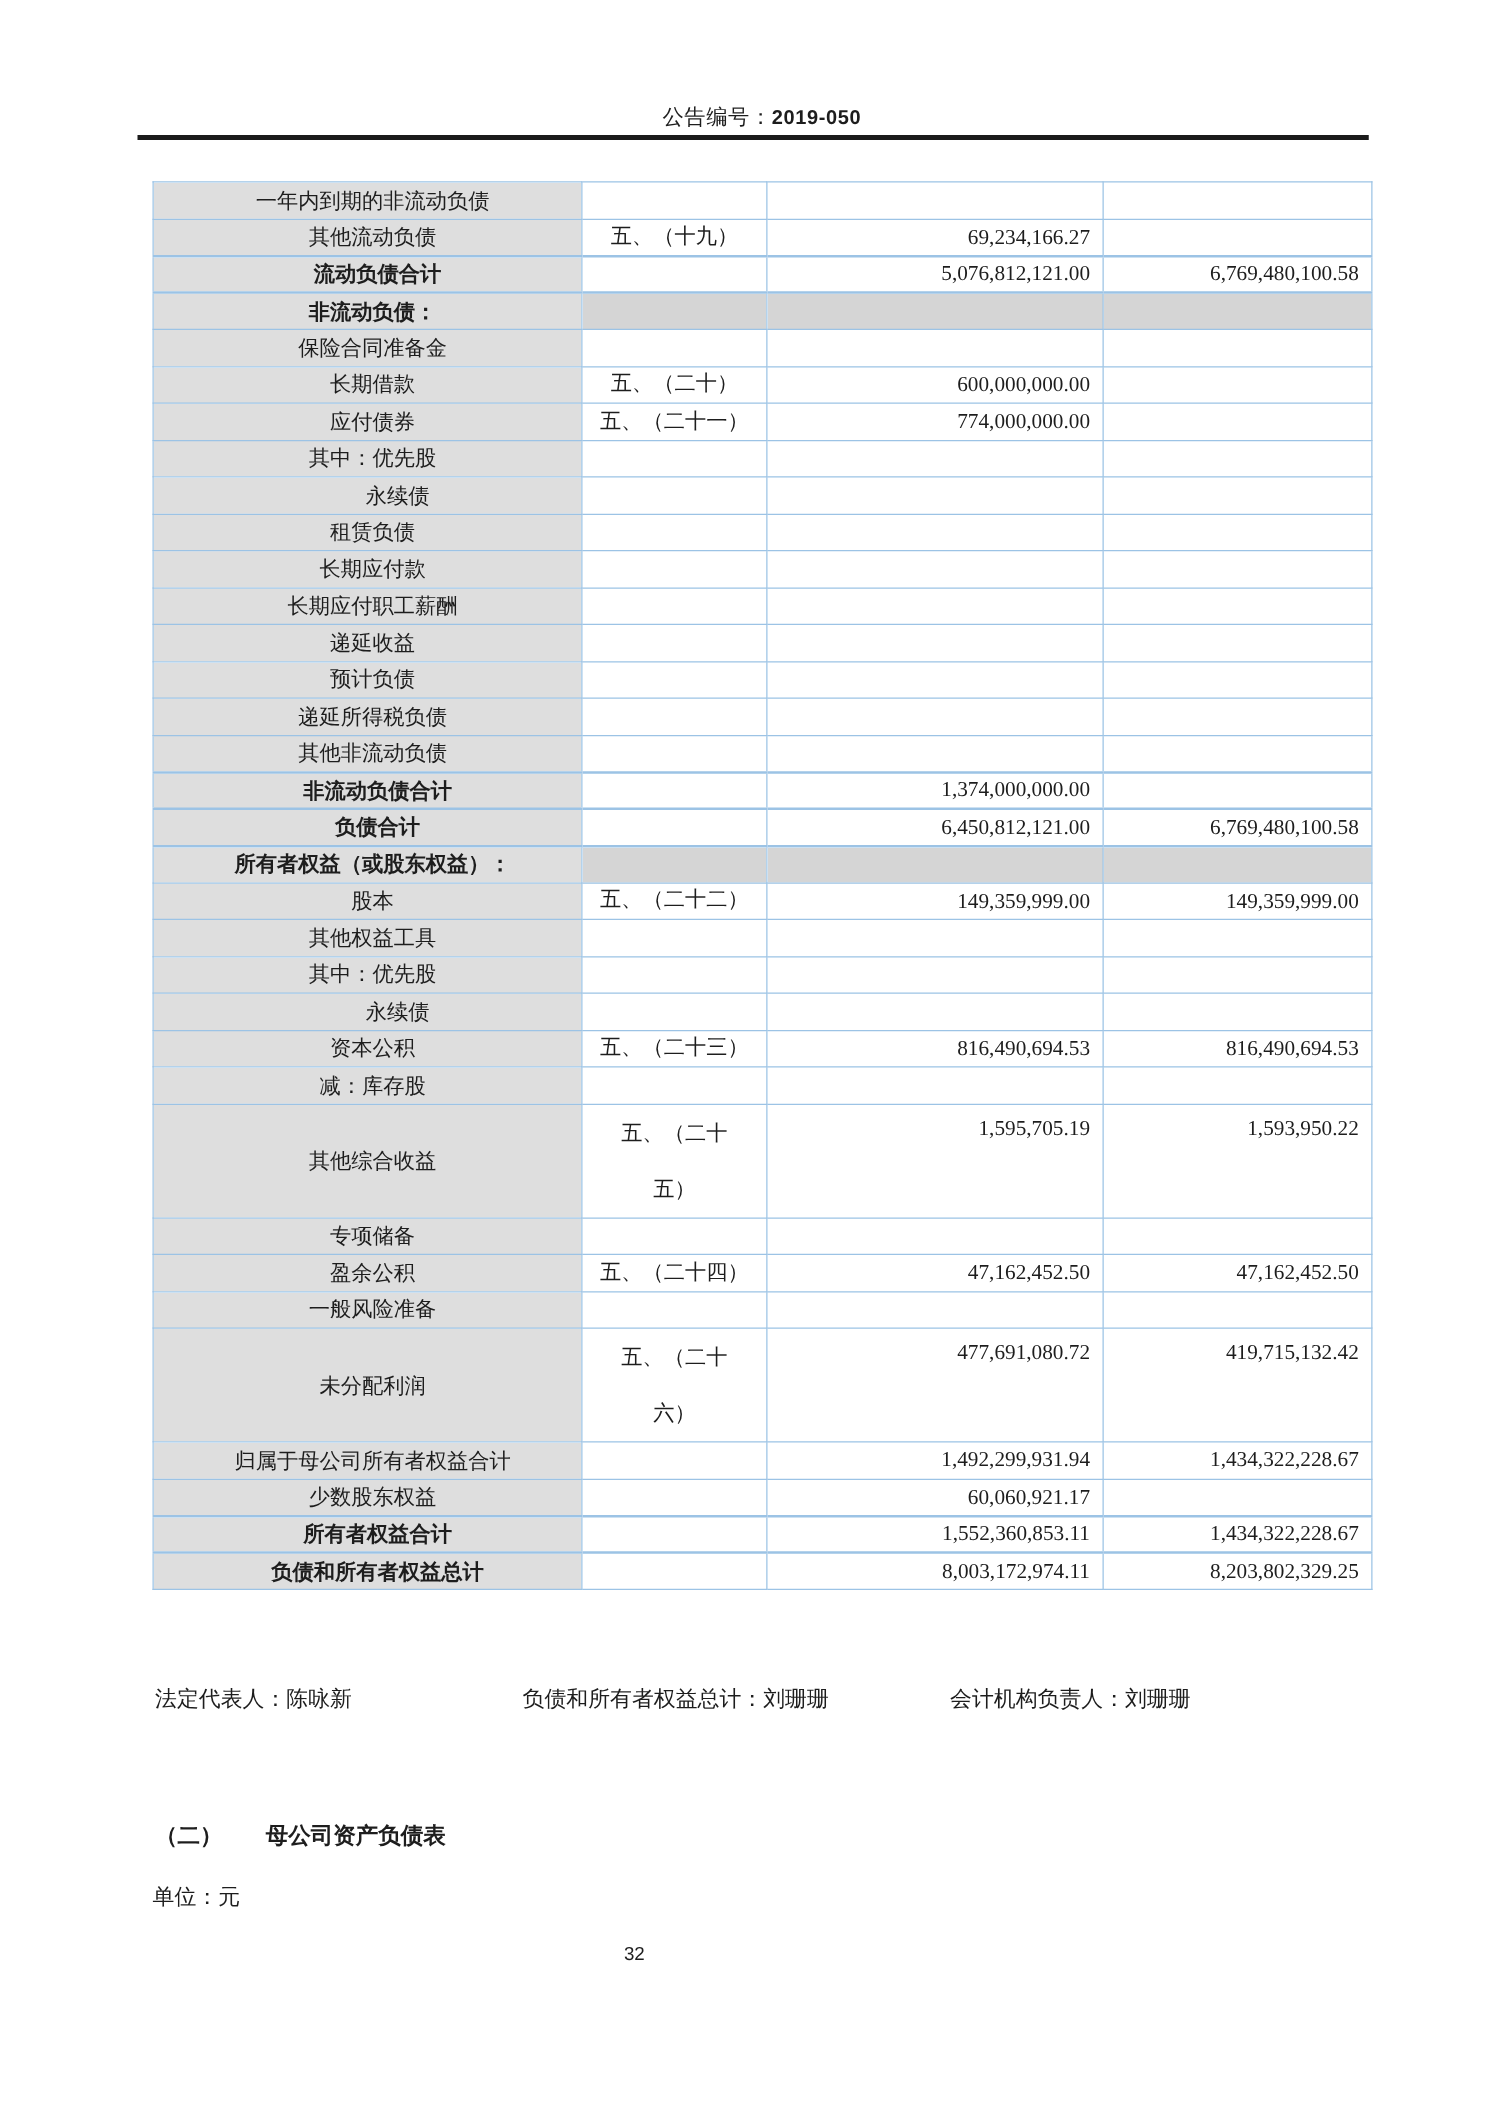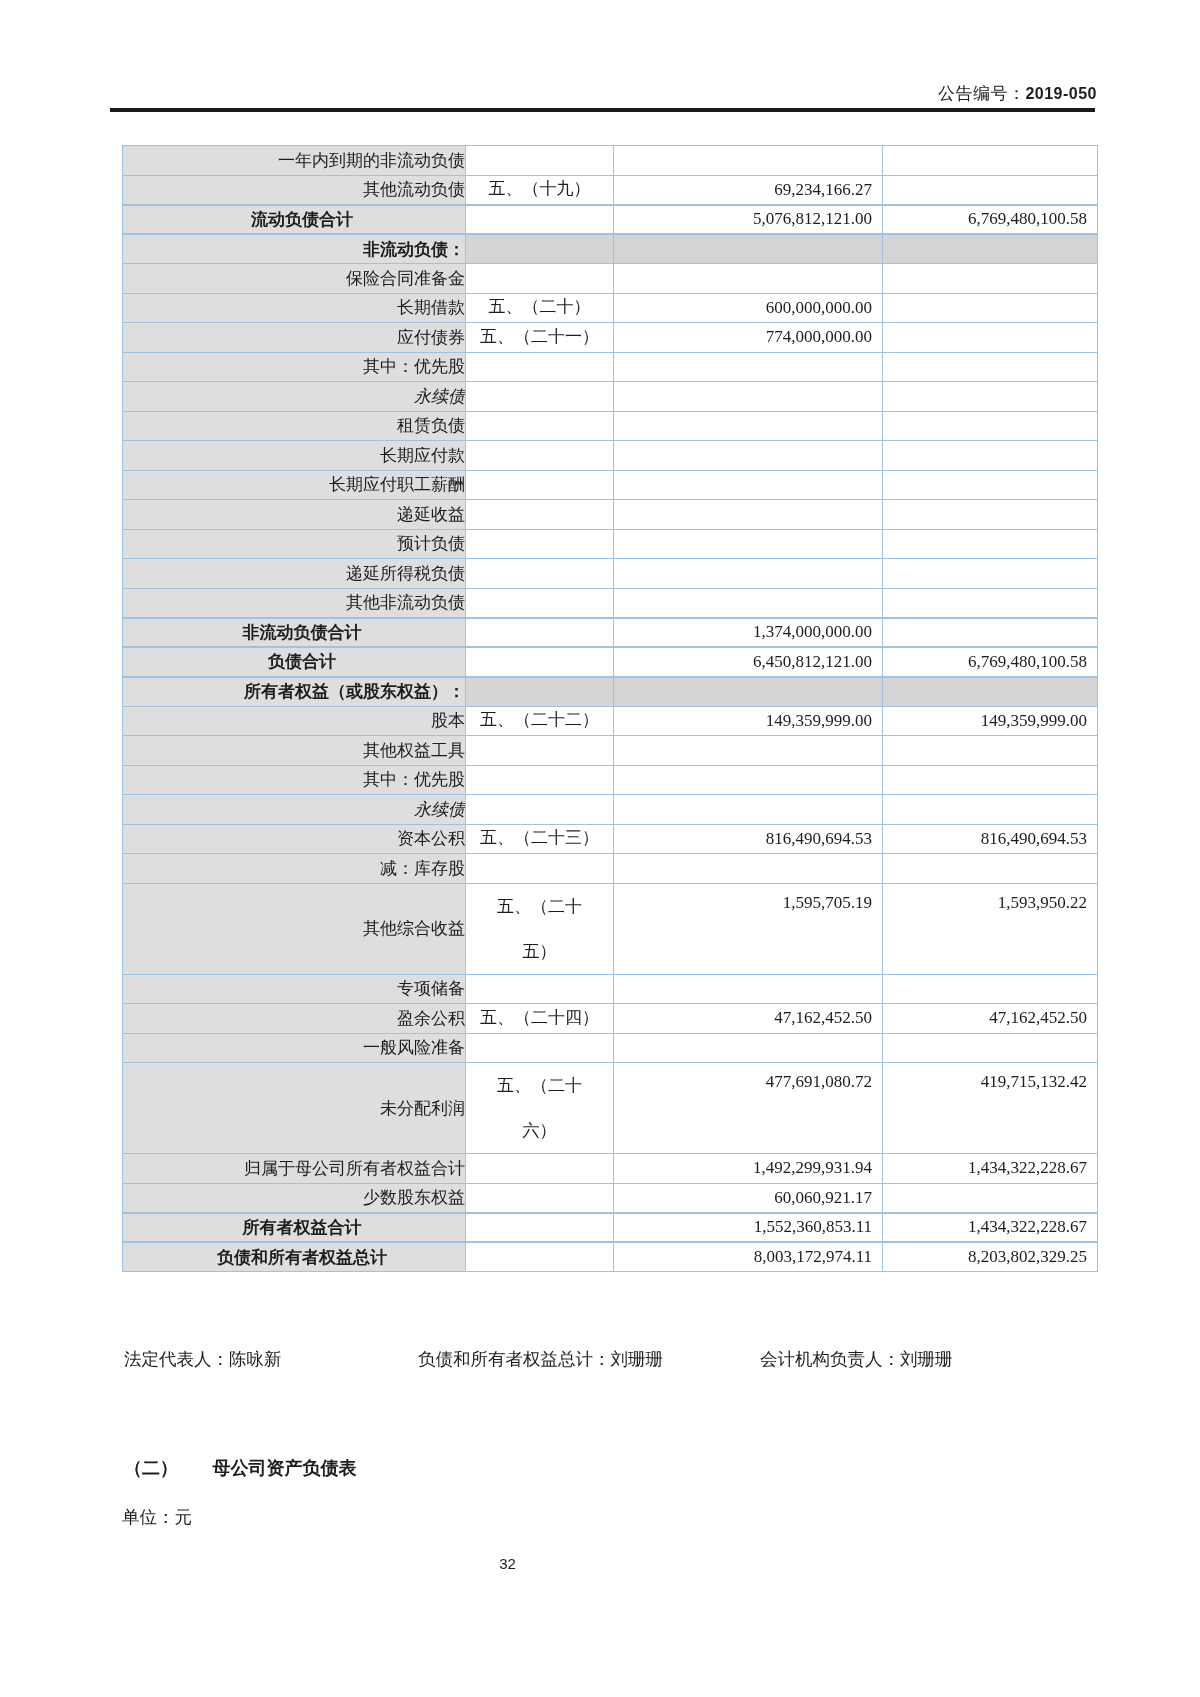--- a/index.html
+++ b/index.html
@@ -13,21 +13,21 @@
     font-family: "Liberation Serif", "DejaVu Serif", serif;
     color: #1d1d1d;
     overflow: hidden;
   }
   
   .doc-header {
     position: absolute;
     top: 82px;
     left: 122px;
     width: 975px;
-    text-align: right;
+    text-align: center;
     font-size: 17px;
     letter-spacing: 0.5px;
   }
   .doc-header .num {
     font-family: "Liberation Sans", "DejaVu Sans", sans-serif;
     font-weight: bold;
     font-size: 16px;
   }
   .header-rule {
     position: absolute;
@@ -53,37 +53,37 @@
   col.col-v2    { width: 215px; }
   .bs-table td {
     border: 1px solid var(--border-color, #9cc3e5);
     height: 29.5px;
     vertical-align: middle;
     overflow: hidden;
   }
   .bs-table .c-label {
     background: var(--col1-bg, #dedede);
     padding-left: 8px;
-    text-align: right;
+    text-align: center;
   }
   .bs-table .c-note { text-align: center; white-space: pre-line; line-height: 1.35; }
   .bs-table .c-v1, .bs-table .c-v2 { text-align: right; padding-right: 10px; }
   tr.row-section td {
     background: var(--section-bg, #d5d5d5);
     font-weight: bold;
     margin-top: 39px;
   }
   tr.row-section .c-label { padding-left: 8px; }
   tr.row-total .c-label {
     font-weight: bold;
     text-align: center;
     padding-left: 16px;
   }
   tr.row-total td, tr.row-section td { border-top-width: 2px; }
-  tr.row-item-indent .c-label { padding-left: 48px; font-style: italic; }
+  tr.row-item-indent .c-label { padding-left: 48px; }
   tr.tall td { height: 70px; }
   tr.tall .c-v1, tr.tall .c-v2 { vertical-align: top; padding-top: 9px; }
   tr.tall .c-note { line-height: 2.65; }
   
   .signatures {
     position: absolute;
     top: 1347px;
     left: 124px;
     width: 975px;
     height: 26px;

